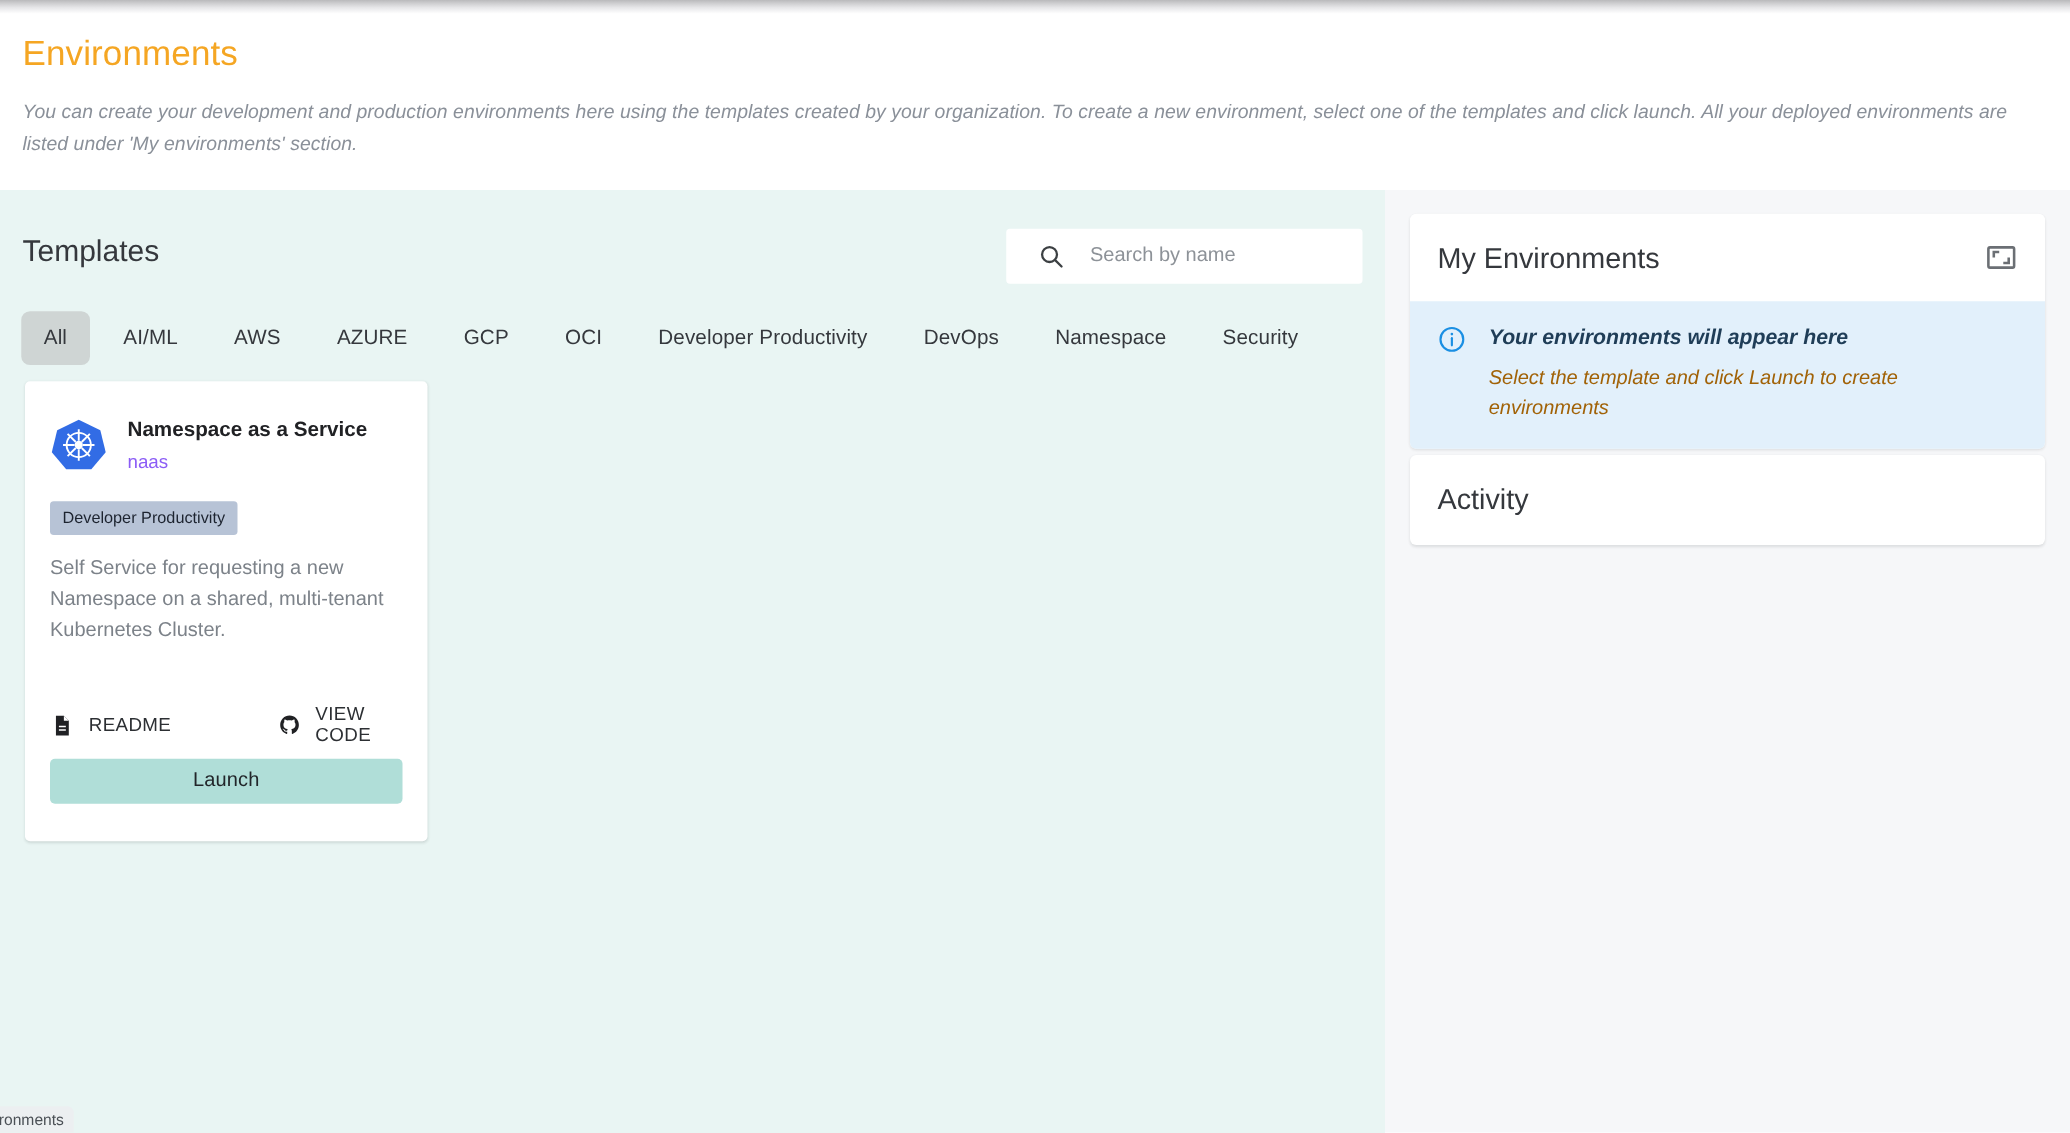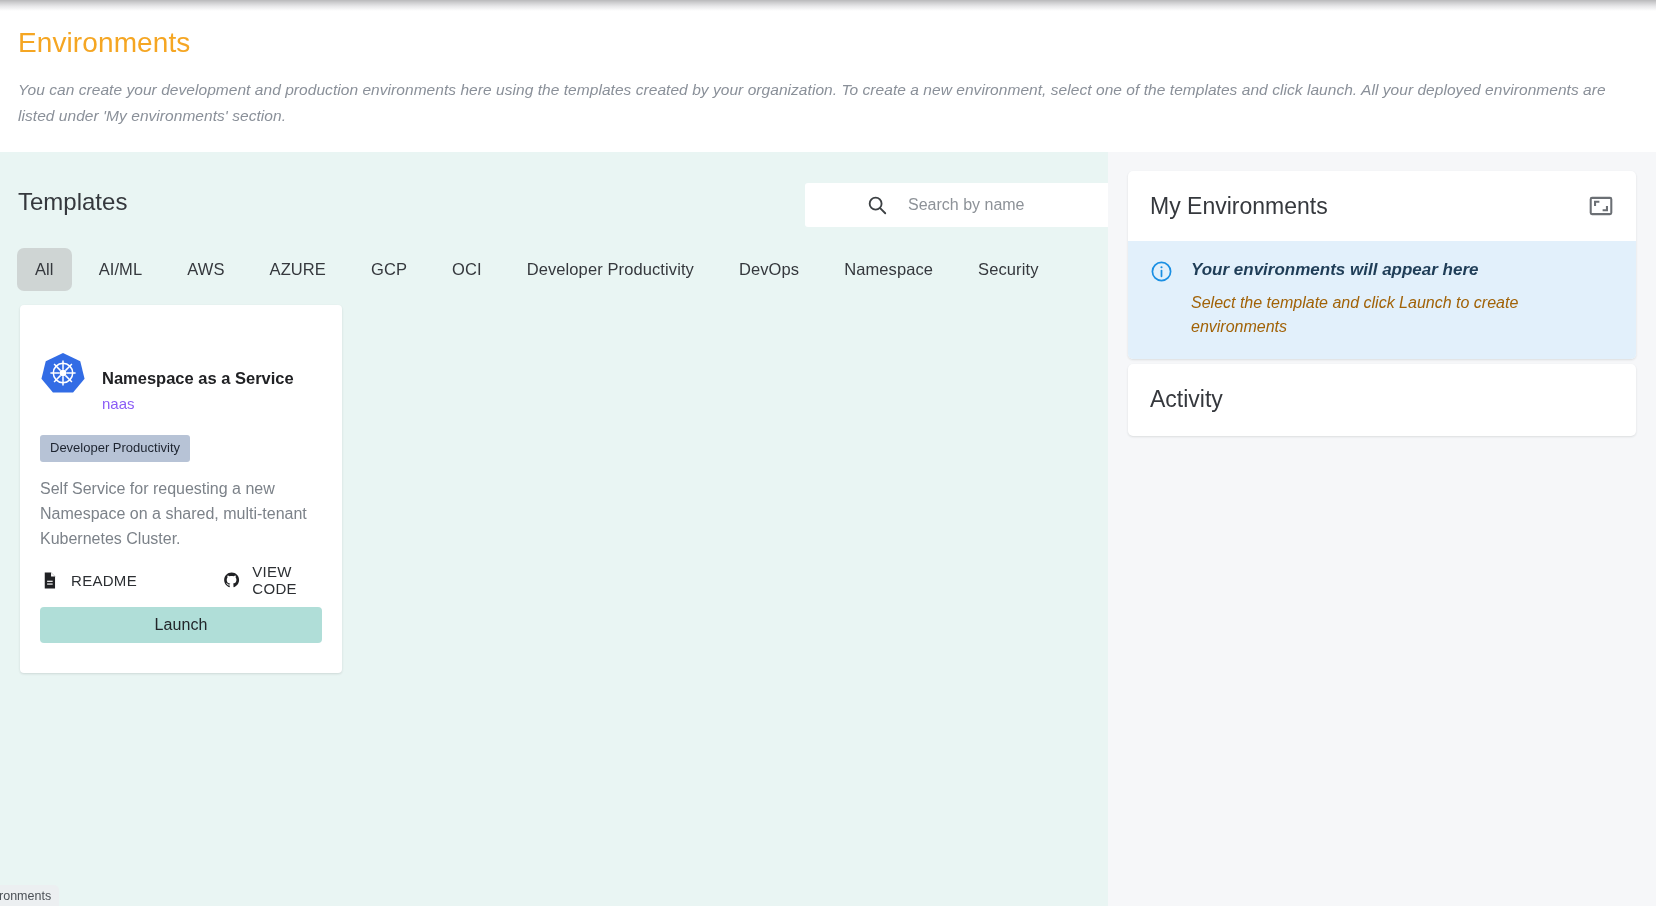--- a/index.html
+++ b/index.html
@@ -88,21 +88,20 @@
   .search-box {
     position: absolute;
     top: 31px; left: 805px;
     width: 285px;
     height: 44px;
     background: #ffffff;
     border-radius: 3px;
     display: flex;
     align-items: center;
     box-shadow: 0 0 0 0 rgba(0,0,0,0);
-    padding-left: 36px;
   }
   .search-icon {
     width: 22px; height: 22px;
     margin-left: 25px;
     flex: none;
     color: #3c4043;
   }
   .search-input {
     border: none;
     outline: none;
@@ -114,20 +113,21 @@
     width: 200px;
     height: 26px;
   }
   .search-input::placeholder { color: #8d9298; }
 
   
   .tabs {
     position: absolute;
     top: 96px; left: 17px;
     display: flex;
+    align-items: center;
     height: 44px;
   }
   .tab {
     font-size: 16.5px;
     color: #35383d;
     padding: 0 18px;
     height: 43px;
     line-height: 43px;
     border-radius: 7px;
     white-space: nowrap;
@@ -150,21 +150,21 @@
     box-sizing: border-box;
     padding: 22px 20px 0 20px;
     box-shadow: 0 1px 2px rgba(60,64,67,0.10), 0 1px 3px rgba(60,64,67,0.06);
   }
   .card-head {
     display: flex;
     align-items: center;
     margin-top: 6px;
   }
   .k8s-logo { width: 46px; height: 46px; flex: none; }
-  .card-titles { margin-left: 16px; margin-top: 34px; }
+  .card-titles { margin-left: 16px; }
   .card-title {
     font-size: 16.5px;
     font-weight: bold;
     color: #202124;
     line-height: 22px;
   }
   .card-subtitle {
     font-size: 15px;
     color: #8b5cf6;
     margin-top: 6px;

